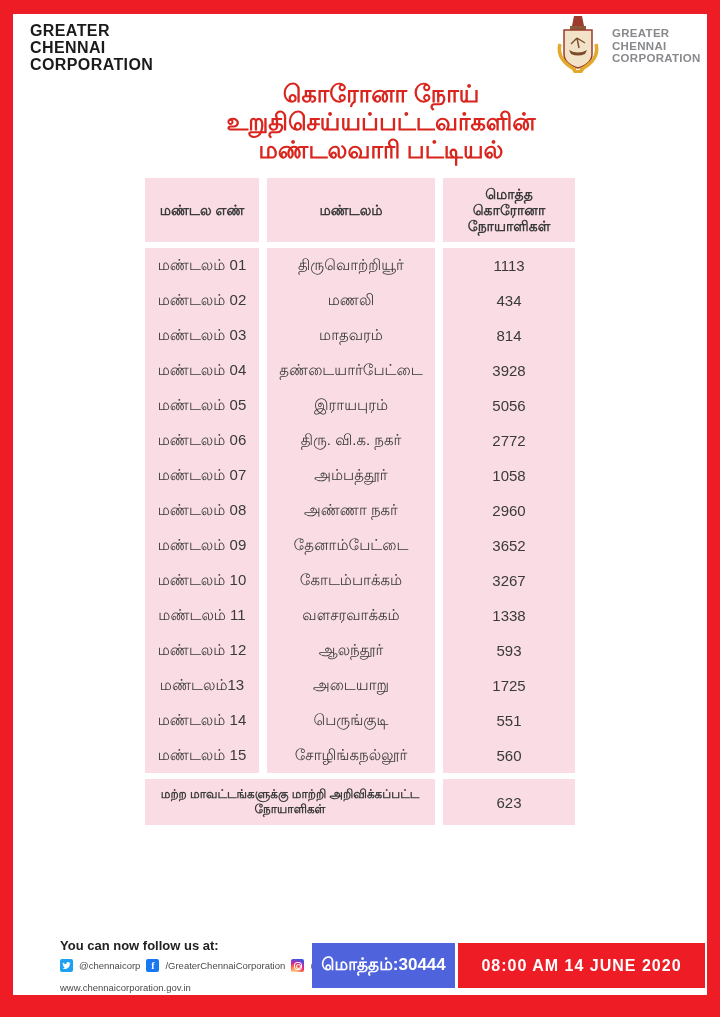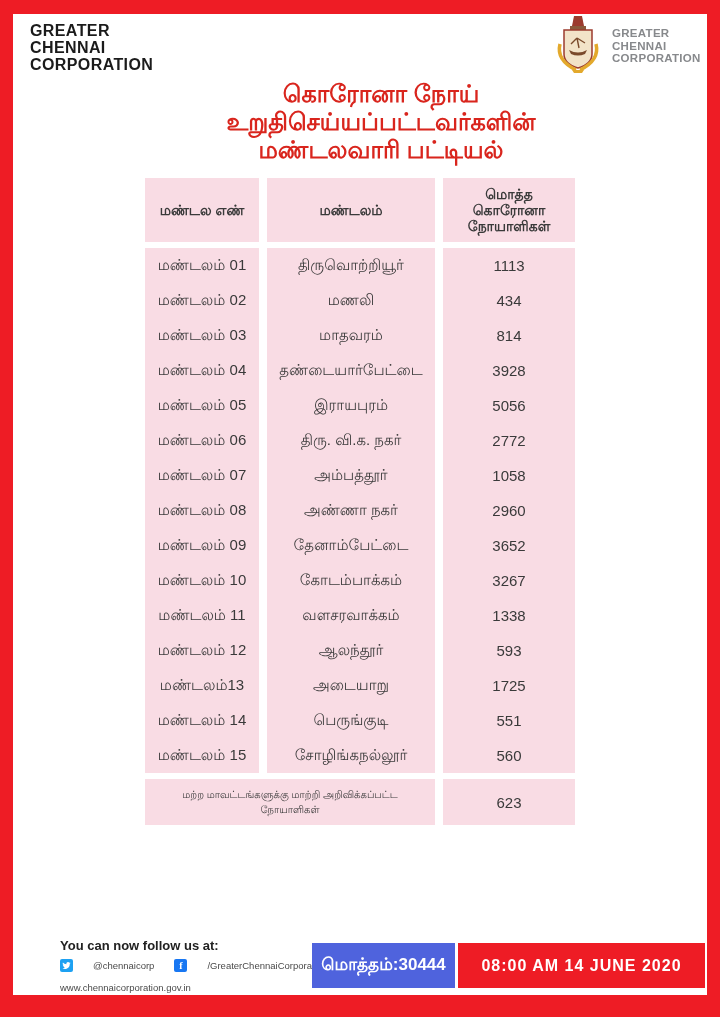--- a/index.html
+++ b/index.html
@@ -41,25 +41,25 @@
     display:flex; flex-direction:column; gap:6px;
   }
   .trow { display:grid; grid-template-columns:114px 168px 132px; column-gap:8px; }
   .trow.last { grid-template-columns:290px 132px; }
   .cell {
     background:#f9dce4; display:flex; align-items:center; justify-content:center;
     text-align:center; color:#3a3a3a; font-size:15px; height:35px;
   }
   .trow.head .cell { height:64px; font-weight:bold; font-size:14px; line-height:16px; padding:0 6px; }
   .trow.last .cell { height:46px; }
-  .trow.last .cell.lbl { font-weight:normal; font-size:10px; line-height:15px; padding:2px 14px; }
+  .trow.last .cell.lbl { font-weight:bold; font-size:12px; line-height:15px; padding:2px 14px; }
 
   
   .follow-text { position:absolute; left:60px; top:938px; font-size:13px; font-weight:bold; color:#222; }
-  .social-row { position:absolute; left:60px; top:959px; display:flex; align-items:center; gap:20px; font-size:9.5px; color:#4a4a4a; }
+  .social-row { position:absolute; left:60px; top:959px; display:flex; align-items:center; gap:6px; font-size:9.5px; color:#4a4a4a; }
   .s-icon { width:13px; height:13px; border-radius:2px; display:inline-flex; align-items:center; justify-content:center; }
   .s-icon.tw { background:#1da1f2; }
   .s-icon.fb { background:#1877f2; color:#fff; font-weight:bold; font-size:10px; font-family:"Liberation Serif",serif; }
   .s-icon.ig { background:radial-gradient(circle at 30% 110%, #fdf497 0%, #fd5949 45%, #d6249f 60%, #285aeb 90%); position:relative; }
   .s-icon.ig::before { content:""; position:absolute; inset:2.5px; border:1.2px solid #fff; border-radius:3px; }
   .s-icon.ig::after { content:""; position:absolute; left:5.2px; top:5.2px; width:2.6px; height:2.6px; border:1.1px solid #fff; border-radius:50%; }
   .website { position:absolute; left:60px; top:982px; font-size:9.5px; color:#4a4a4a; }
 
   .total-box {
     position:absolute; left:312px; top:943px; width:143px; height:45px;

